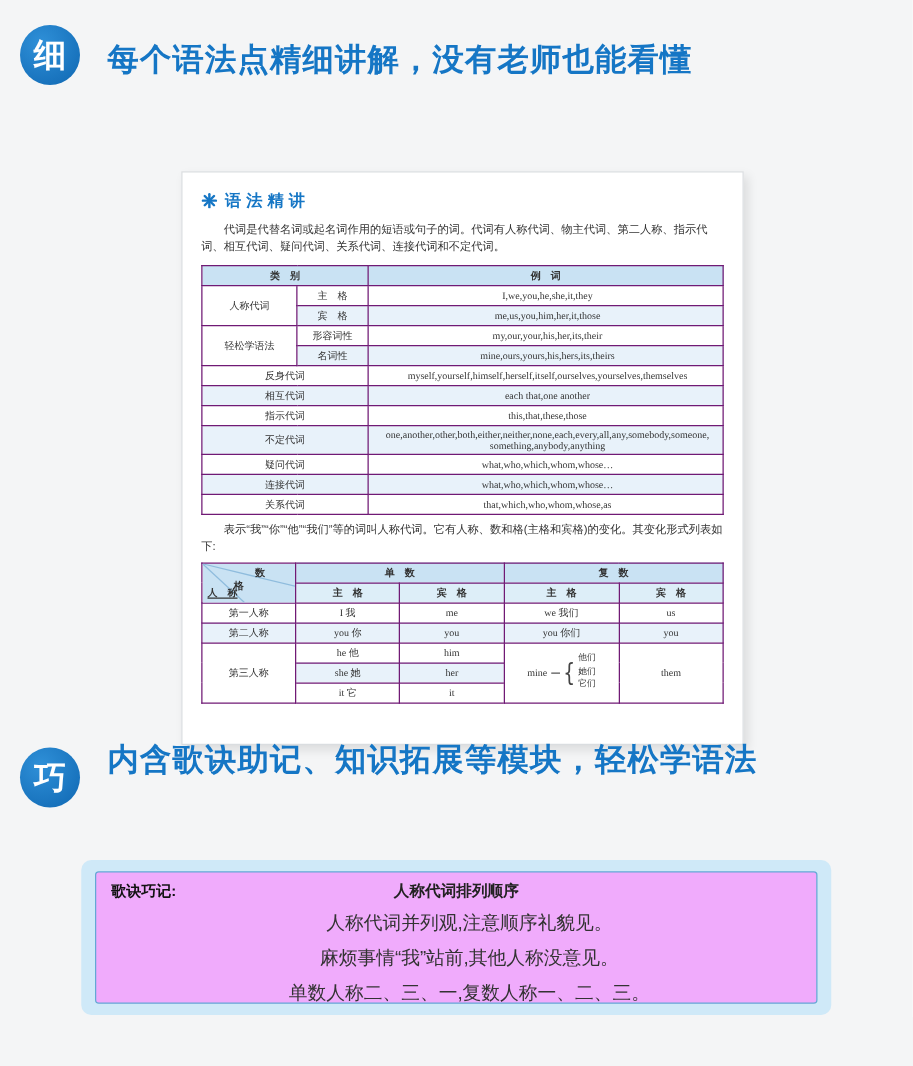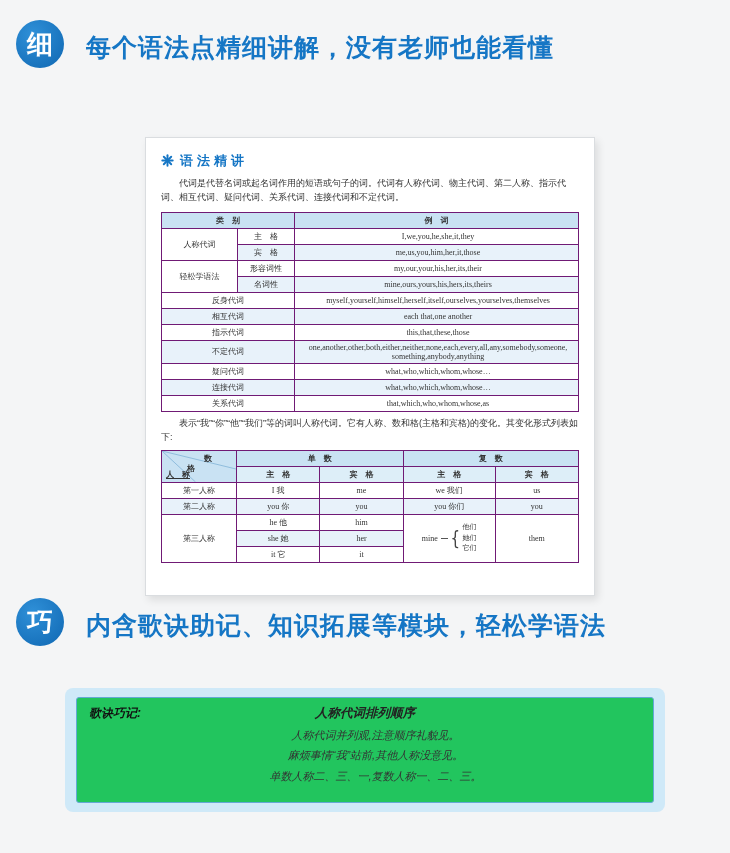--- a/index.html
+++ b/index.html
@@ -9,21 +9,21 @@
   
   .badge { position: absolute; width: 48px; height: 48px; border-radius: 50%;
            background: radial-gradient(circle at 35% 30%, #2f90d8, #0f67b2);
            color: #fff; font-size: 26px; font-weight: bold;
            display: flex; align-items: center; justify-content: center; }
   .badge-1 { left: 16px; top: 20px; }
   .badge-2 { left: 16px; top: 598px; }
   .heading { position: absolute; left: 86px; color: #1576c5; font-size: 25px;
              font-weight: bold; letter-spacing: 1px; white-space: nowrap; }
   .heading-1 { top: 31px; }
-  .heading-2 { top: 609px; }
+  .heading-2 { top: 591px; }
 
   
   .card { position: absolute; left: 145px; top: 95px; width: 450px; height: 459px;
           background: #ffffff; border: 1px solid #dadde0;
           box-shadow: 3px 4px 8px rgba(0,0,0,0.10); padding: 15px 15px 0 15px; margin-top: 42px; }
   .card-title-row { display: flex; align-items: center; gap: 6px; height: 15px; }
   .card-title { color: #1576c5; font-weight: bold; font-size: 13px; letter-spacing: 4px; }
   .intro { margin-top: 8px; font-size: 9px; line-height: 1.6; color: #333; text-indent: 2em; }
 
   table { border-collapse: collapse; width: 100%; table-layout: fixed; }
@@ -53,26 +53,26 @@
   .they-line { width: 7px; height: 1px; background: #555; margin-left: 2px; }
   .brace { font-size: 20px; font-weight: normal; color: #444; line-height: 1;
            transform: scaleX(0.75); font-family: "DejaVu Sans", sans-serif; }
   .brace-list { display: flex; flex-direction: column; text-align: left;
                 font-size: 7px; line-height: 1.5; }
 
   
   .song-outer { position: absolute; left: 65px; top: 688px; width: 600px; height: 124px;
                 background: #cfe9f8; border-radius: 8px; }
   .song-inner { position: absolute; left: 11px; top: 9px; right: 11px; bottom: 9px;
-                background: #22c55e; border: 1px solid #64a8d5; border-radius: 3px; font-style: italic; }
+                background: #f0abfc; border: 1px solid #64a8d5; border-radius: 3px; }
   .song-label { position: absolute; left: 12px; top: 7px; font-size: 12px;
                 font-weight: bold; color: #111; }
   .song-content { position: absolute; left: 0; right: 0; top: 7px; text-align: center; }
   .song-title { font-size: 12.5px; font-weight: bold; color: #222; margin-bottom: 3px; text-align: center; }
-  .song-line { font-size: 11px; color: #333; line-height: 1.85; padding-left: 21px; }
+  .song-line { font-size: 15px; color: #333; line-height: 1.85; padding-left: 21px; }
 </style>
 </head>
 <body>
 
 <div class="page">
 
   <div class="badge badge-1">细</div>
   <div class="heading heading-1">每个语法点精细讲解，没有老师也能看懂</div>
 
   <div class="card">

